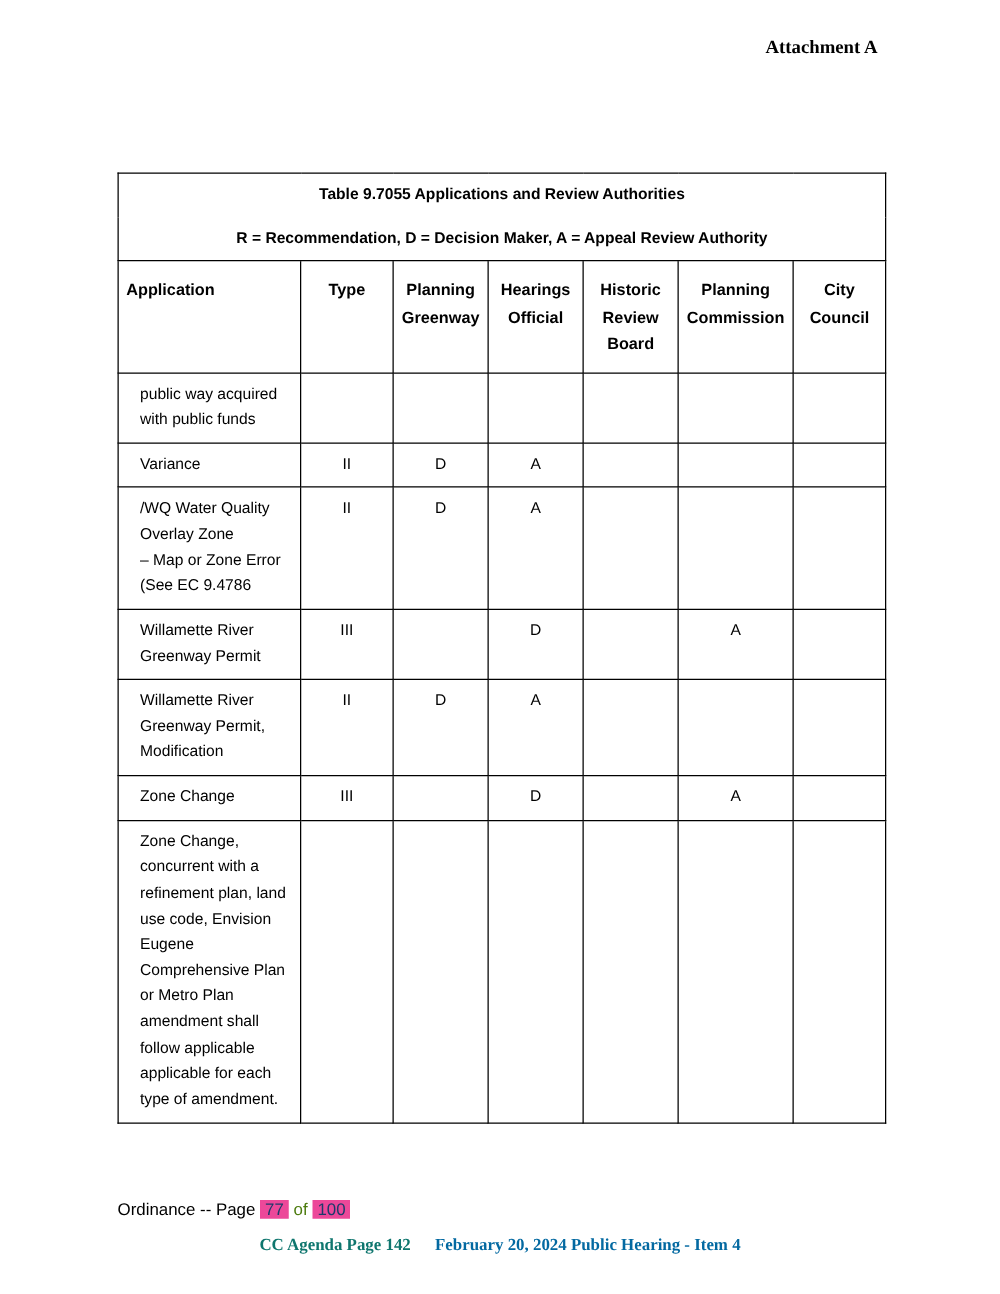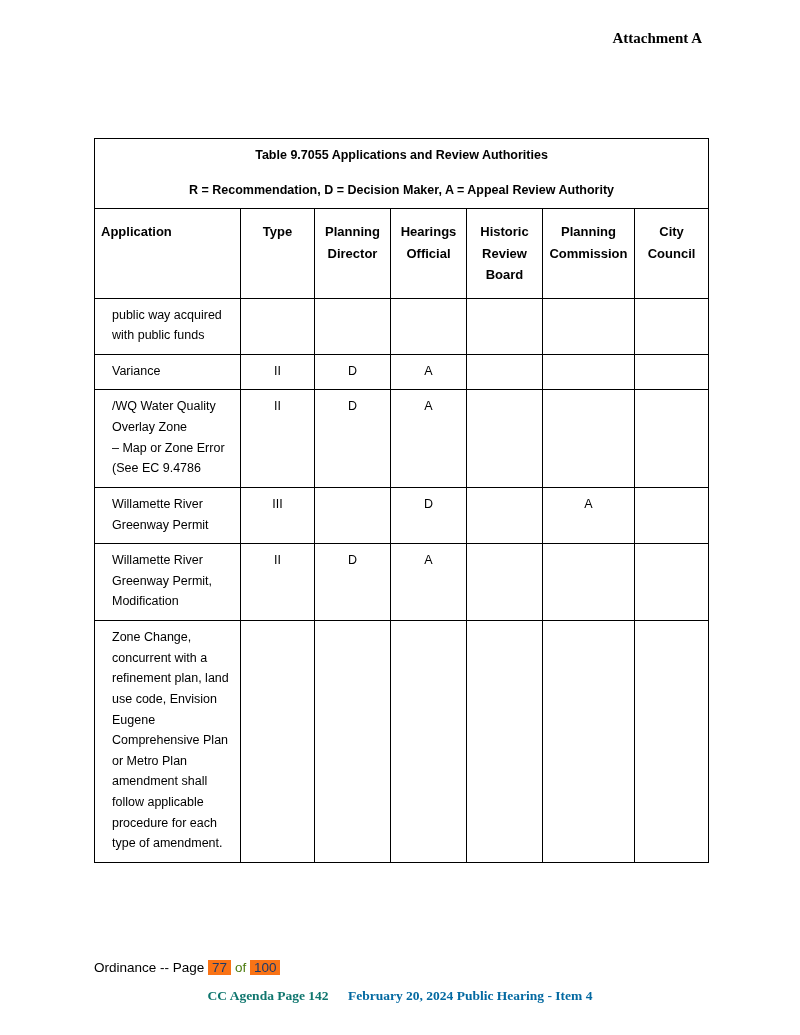--- a/index.html
+++ b/index.html
@@ -113,21 +113,21 @@
     padding-left: 12px;
   }
   .footer {
     position: absolute;
     left: 94px;
     top: 960px;
     font-size: 13.5px;
     font-family: "Liberation Sans", sans-serif;
   }
   .footer .pagenum {
-    background: #f97316;
+    background: #ec4899;
     padding: 0 4px;
     color: #1b3a6b;
   }
   .footer .of {
     color: #4d7c0f;
   }
   .bottom-line {
     position: absolute;
     top: 988px;
     left: 0;
@@ -168,21 +168,21 @@
           <td class="title-cell" colspan="7">Table 9.7055 Applications and Review Authorities</td>
         </tr>
         <tr>
           <td class="subtitle-cell" colspan="7">R = Recommendation, D = Decision Maker, A = Appeal Review Authority</td>
         </tr>
         <tr>
           <td class="hdr app-col">Application</td>
           <td class="hdr center type-col">Type</td>
           <td class="hdr center pd-col">
             <span>Planning</span>
-            <span>Director</span>
+            <span>Greenway</span>
           </td>
           <td class="hdr center ho-col">
             <span>Hearings</span>
             <span>Official</span>
           </td>
           <td class="hdr center hrb-col">
             <span>Historic</span>
             <span>Review</span>
             <span>Board</span>
           </td>
@@ -259,33 +259,44 @@
             <span>Modification</span>
           </td>
           <td class="type-col">II</td>
           <td class="pd-col">D</td>
           <td class="ho-col">A</td>
           <td class="hrb-col"></td>
           <td class="pc-col"></td>
           <td class="cc-col"></td>
         </tr>
 
+        <tr>
+          <td class="app-col cell-lines">
+            <span>Zone Change</span>
+          </td>
+          <td class="type-col">III</td>
+          <td class="pd-col"></td>
+          <td class="ho-col">D</td>
+          <td class="hrb-col"></td>
+          <td class="pc-col">A</td>
+          <td class="cc-col"></td>
+        </tr>
 
         <tr>
           <td class="app-col cell-lines">
             <span>Zone Change,</span>
             <span>concurrent with a</span>
             <span>refinement plan, land</span>
             <span>use code, Envision</span>
             <span>Eugene</span>
             <span>Comprehensive Plan</span>
             <span>or Metro Plan</span>
             <span>amendment shall</span>
             <span>follow applicable</span>
-            <span>procedure for each</span>
+            <span>applicable for each</span>
             <span>type of amendment.</span>
           </td>
           <td class="type-col"></td>
           <td class="pd-col"></td>
           <td class="ho-col"></td>
           <td class="hrb-col"></td>
           <td class="pc-col"></td>
           <td class="cc-col"></td>
         </tr>
       </tbody>

